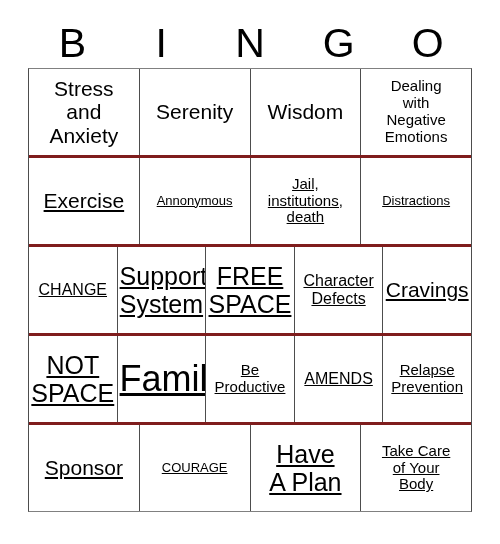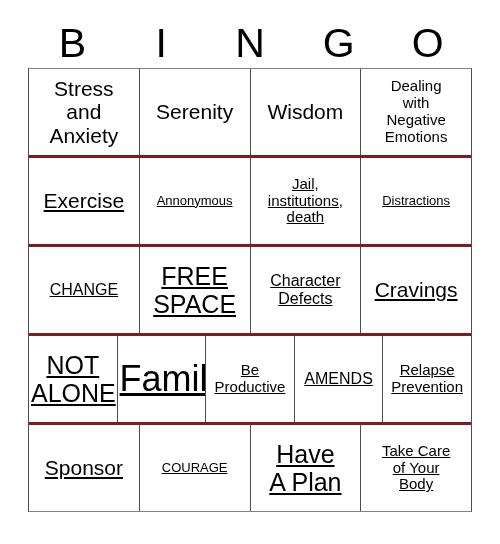--- a/index.html
+++ b/index.html
@@ -149,36 +149,40 @@
       <div class="cell">
           <span class="cell-text fs-xxs">Distractions</span>
         </div>
     </div>
 
     <div class="grid-row">
       <div class="cell">
           <span class="cell-text fs-sm">CHANGE</span>
         </div>
       <div class="cell">
+          <span class="cell-text fs-lg">Support
+System</span>
+        </div>
+      <div class="cell">
           <span class="cell-text fs-lg">FREE
 SPACE</span>
         </div>
       <div class="cell">
           <span class="cell-text fs-sm">Character
 Defects</span>
         </div>
       <div class="cell">
           <span class="cell-text fs-md">Cravings</span>
         </div>
     </div>
 
     <div class="grid-row">
       <div class="cell">
           <span class="cell-text fs-lg">NOT
-ALONE</span>
+SPACE</span>
         </div>
       <div class="cell">
           <span class="cell-text fs-xl">Family</span>
         </div>
       <div class="cell">
           <span class="cell-text fs-xs">Be
 Productive</span>
         </div>
       <div class="cell">
           <span class="cell-text fs-sm">AMENDS</span>

